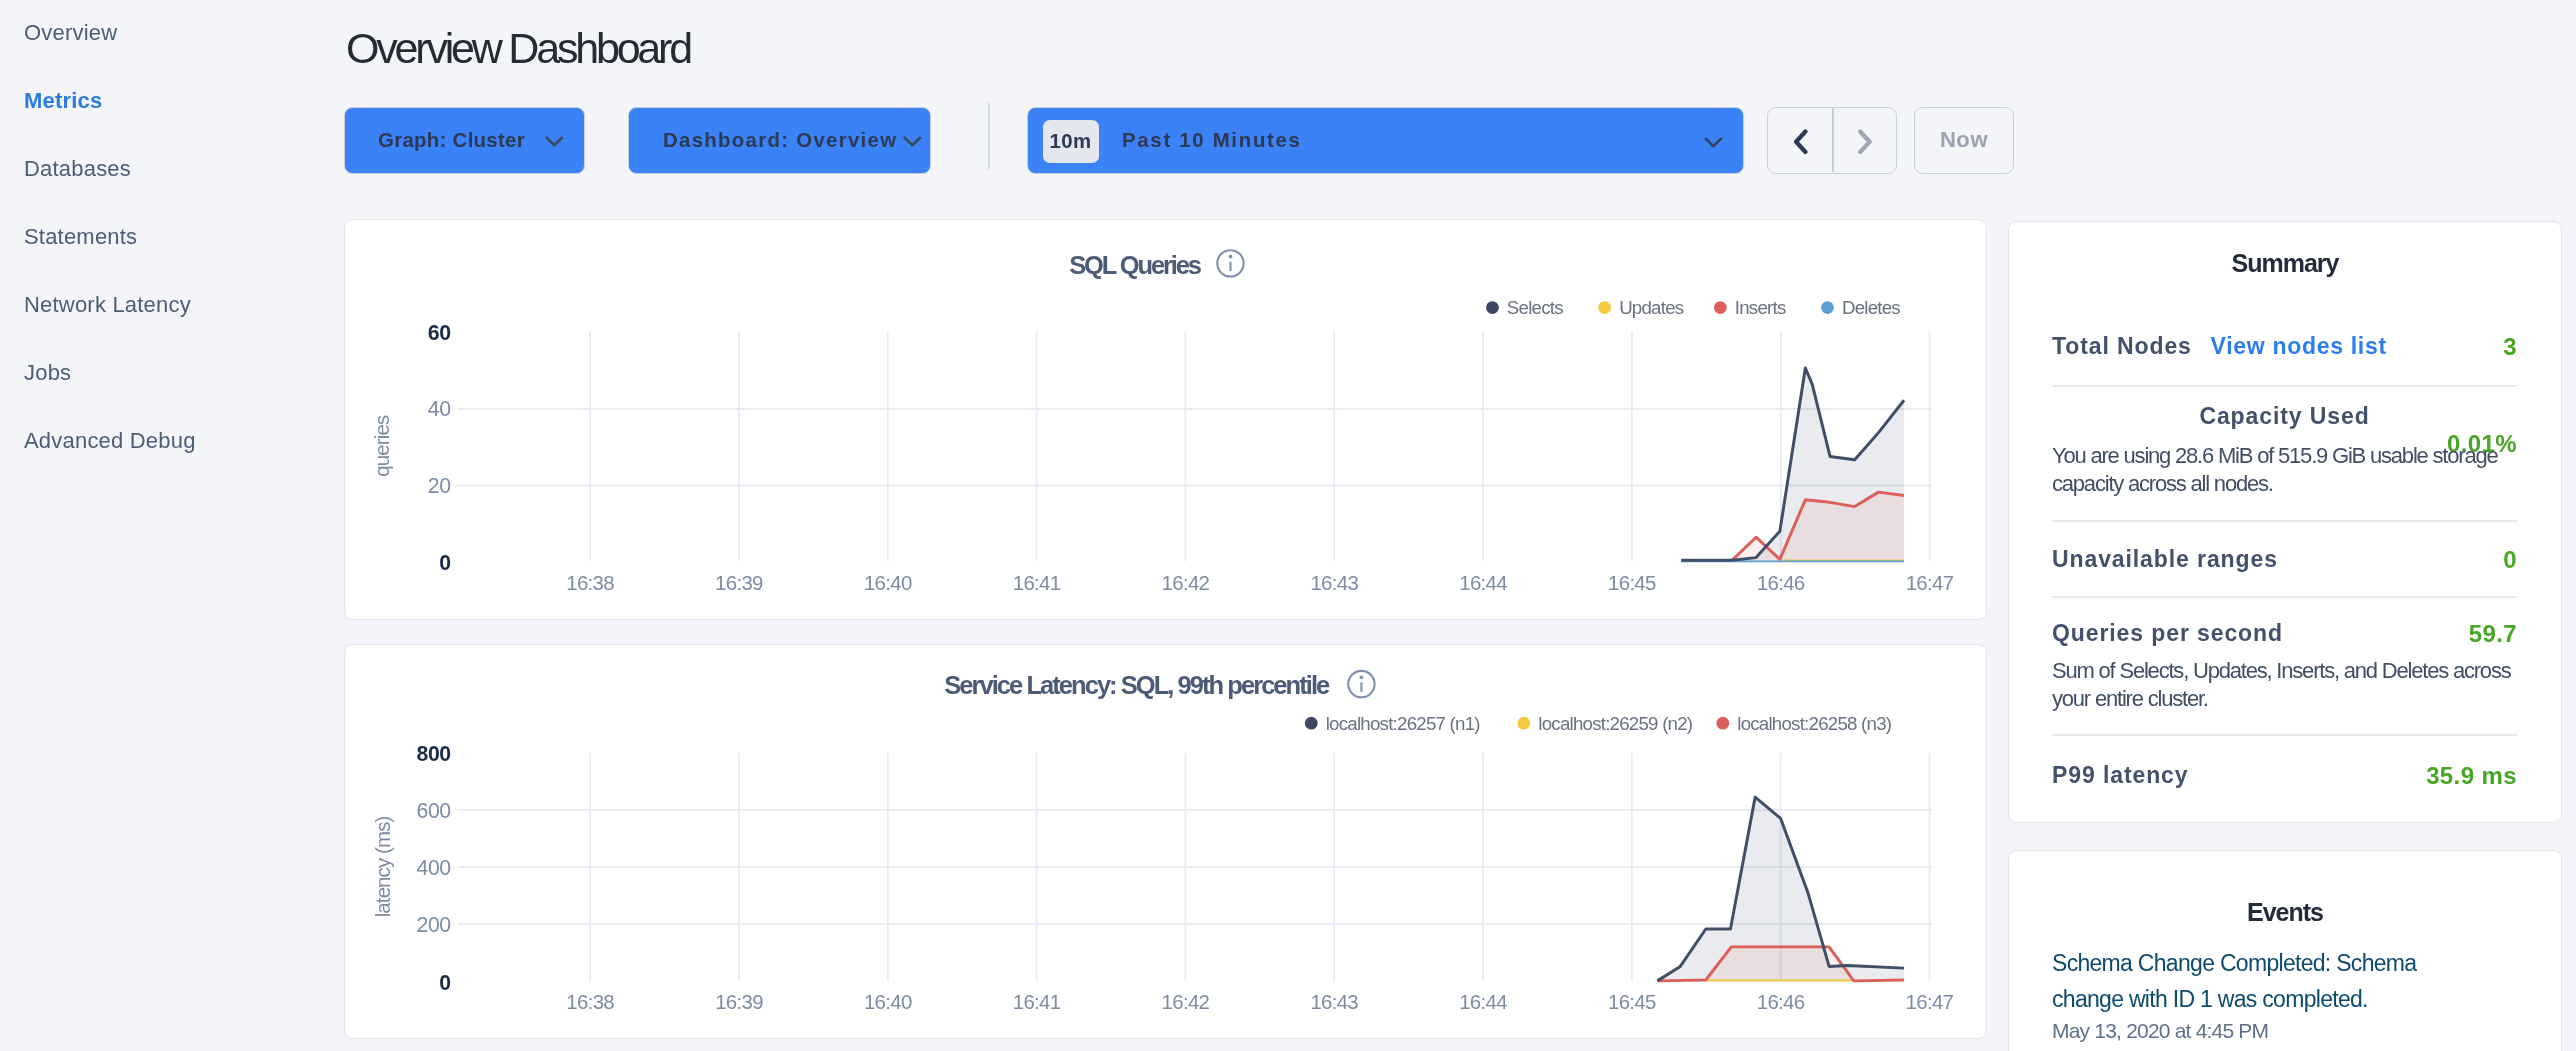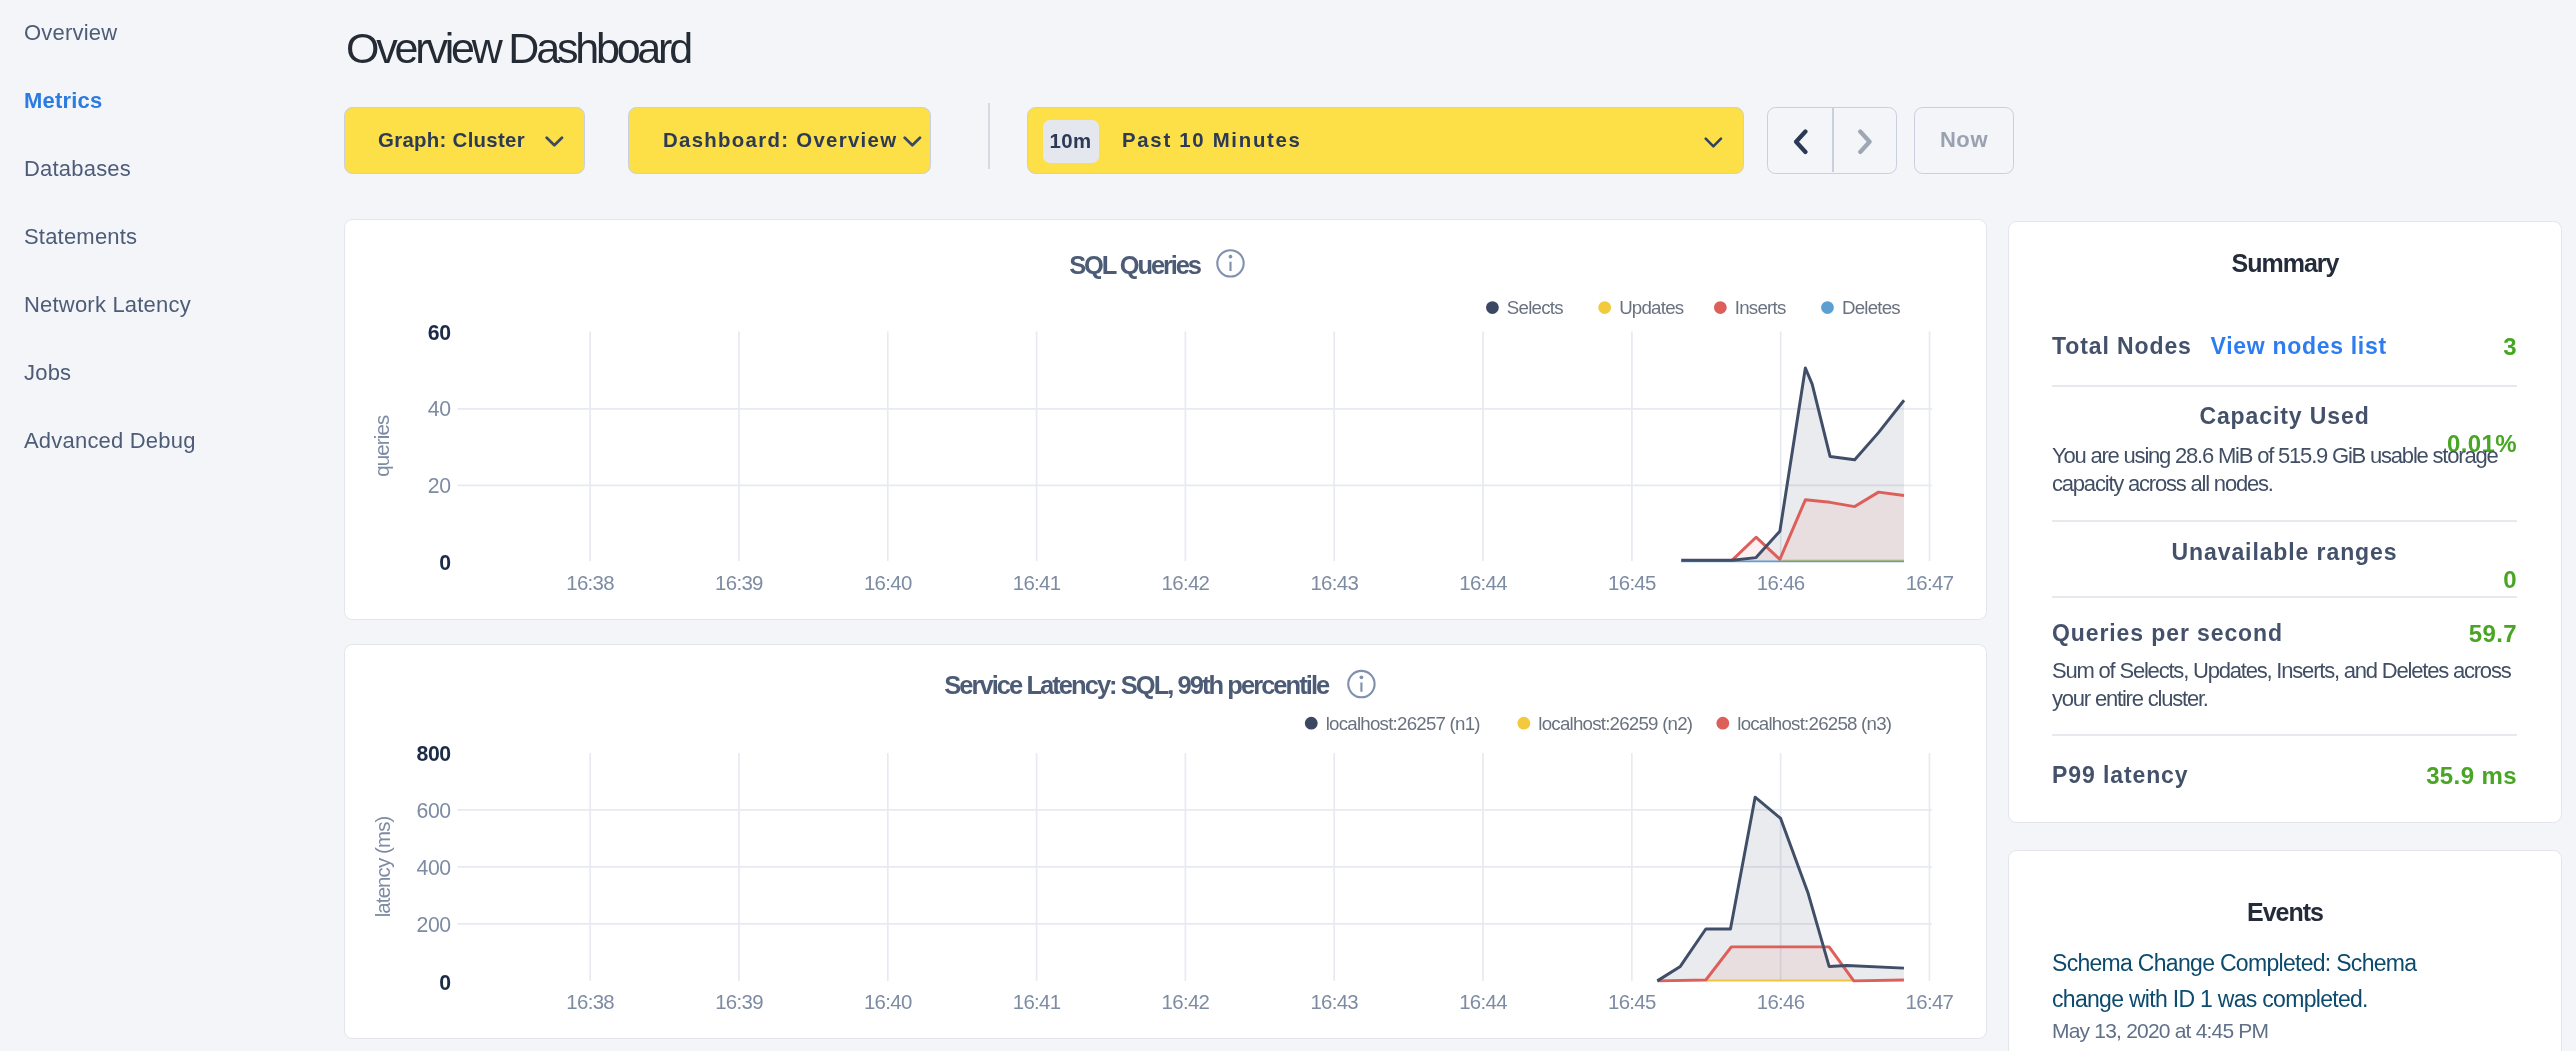--- a/index.html
+++ b/index.html
@@ -2,21 +2,21 @@
 <html style="font-size:13.6px"><head>
 <meta charset="utf-8">
 <style>
   * { margin:0; padding:0; box-sizing:border-box; }
   html,body { width:2576px; height:1051px; overflow:hidden; }
   body { background:#f4f5f9; font-family:"Liberation Sans", sans-serif; }
   .page { position:relative; width:2576px; height:1051px; overflow:hidden; }
   .nav a { position:absolute; left:24px; font-size:22px; color:#4d5c77; text-decoration:none; letter-spacing:0.2px; }
   .nav a.active { color:#2b7ce2; font-weight:bold; }
   h1.title { position:absolute; left:346px; top:24px; font-size:43px; font-weight:400; color:#242b35; letter-spacing:-3.2px; }
-  .btn { position:absolute; top:107px; height:67px; background:#fde047; border:1.7px solid #c9cfdc; border-radius:8.5px; }
+  .btn { position:absolute; top:107px; height:67px; background:#3b82f6; border:1.7px solid #c9cfdc; border-radius:8.5px; }
   .btn .lbl { position:absolute; font-size:20.4px; font-weight:bold; color:#2c3a56; letter-spacing:0.3px; top:50%; transform:translateY(-52%); white-space:nowrap; }
   .chev { position:absolute; width:18.7px; height:11px; }
   .vdiv { position:absolute; left:988px; top:103px; width:1.7px; height:66px; background:#d5d9e2; }
   .badge10m { position:absolute; left:14.5px; top:12px; width:56px; height:43px; background:#e4e7ee; border-radius:6.8px; font-size:20.4px; font-weight:bold; color:#2c3a56; text-align:center; line-height:43px; letter-spacing:0.4px; }
   .card { position:absolute; background:#fff; border:1.7px solid #e3e5eb; border-radius:8.5px; }
   .scard { position:absolute; background:#fff; border:1.7px solid #e3e5eb; border-radius:8.5px; }
   .sum-title { position:absolute; width:100%; text-align:center; font-size:25px; font-weight:bold; color:#242b3a; letter-spacing:-1px; }
   .srow { position:absolute; left:43px; right:44px; display:flex; align-items:center; }
   .srow .lab { font-size:23px; font-weight:bold; color:#44516b; letter-spacing:0.9px; }
   .srow .link { font-size:23px; font-weight:bold; color:#2e7df0; letter-spacing:0.7px; margin-left:18.7px; }
@@ -208,21 +208,21 @@
         <span class="link">View nodes list</span>
         <span class="val">3</span>
     </div>
     <div class="sdiv" style="top:163px;"></div>
     <div class="srow" style="top:181px; height:41px;flex-direction:column;">
       <span class="lab">Capacity Used</span>
         <span class="val">0.01%</span>
     </div>
     <div class="snote" style="top:220px;">You are using 28.6 MiB of 515.9 GiB usable storage<br>capacity across all nodes.</div>
     <div class="sdiv" style="top:298px;"></div>
-    <div class="srow" style="top:317px; height:41px;flex-direction:column;">
+    <div class="srow" style="top:317px; height:41px;">
       <span class="lab">Unavailable ranges</span>
         <span class="val">0</span>
     </div>
     <div class="sdiv" style="top:374px;"></div>
     <div class="srow" style="top:391px; height:41px;text-align:center;">
       <span class="lab">Queries per second</span>
         <span class="val">59.7</span>
     </div>
     <div class="snote" style="top:435px;">Sum of Selects, Updates, Inserts, and Deletes across<br>your entire cluster.</div>
     <div class="sdiv" style="top:512px;"></div>

